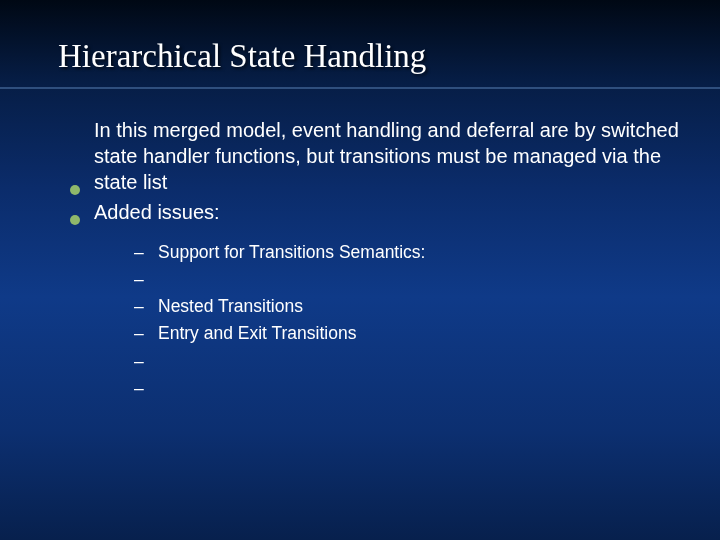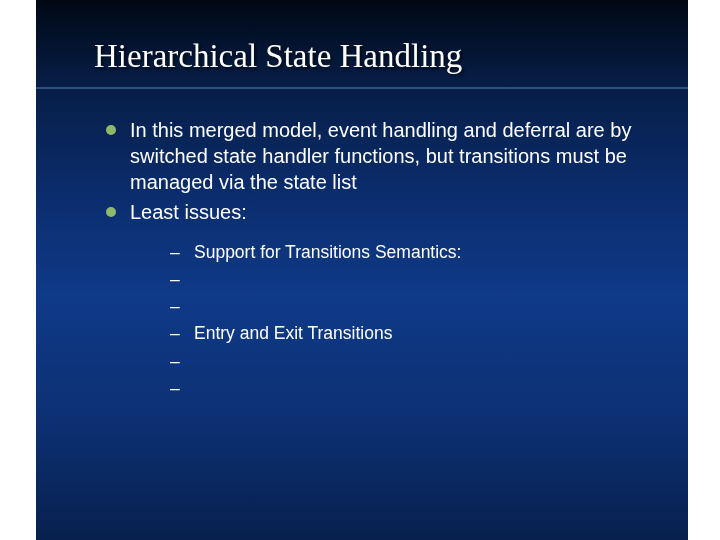--- a/index.html
+++ b/index.html
@@ -4,33 +4,32 @@
 <style>
   html, body {
     margin: 0;
     padding: 0;
     width: 720px;
     height: 540px;
     overflow: hidden;
     font-family: Arial, Helvetica, sans-serif;
   }
   .slide {
-    width: 652px;
+    width: 720px;
     height: 540px;
     background: linear-gradient(to bottom,
       #000814 0%,
       #061d45 15%,
       #0b2c6b 35%,
       #0f3a88 55%,
       #0c2f70 80%,
       #07204d 100%);
     position: relative;
     color: #ffffff;
     box-sizing: border-box;
-    margin-left: 36px;
   }
   .title {
     font-family: "Times New Roman", Times, serif;
     font-size: 33px;
     font-weight: 400;
     color: #ffffff;
     padding: 38px 0 0 58px;
     text-shadow: 2px 2px 3px rgba(0,0,0,0.6);
   }
   .underline {
@@ -39,21 +38,21 @@
     margin-top: 12px;
     width: 100%;
   }
   .body {
     padding: 28px 40px 0 70px;
     font-size: 20px;
     line-height: 1.3;
   }
   .bullet-row {
     display: flex;
-    align-items: flex-start;
+    align-items: flex-end;
     margin-bottom: 4px;
   }
   .dot {
     width: 10px;
     height: 10px;
     border-radius: 50%;
     background: #8fb86b;
     margin-top: 8px;
     margin-right: 14px;
     flex-shrink: 0;
@@ -86,33 +85,34 @@
 
   <div class="body">
 
     <div class="bullet-row">
       <div class="dot"></div>
       <div class="bullet-text">In this merged model, event handling and deferral are by switched state handler functions, but transitions must be managed via the state list</div>
     </div>
 
     <div class="bullet-row">
       <div class="dot"></div>
-      <div class="bullet-text">Least issues:</div>
+      <div class="bullet-text">Added issues:</div>
     </div>
 
     <div class="sublist">
       <div class="sub-row">
         <div class="dash">–</div>
         <div>Support for Transitions Semantics:</div>
       </div>
       <div class="sub-row">
         <div class="dash">–</div>
       </div>
       <div class="sub-row">
         <div class="dash">–</div>
+        <div>Nested Transitions</div>
       </div>
       <div class="sub-row">
         <div class="dash">–</div>
         <div>Entry and Exit Transitions</div>
       </div>
       <div class="sub-row">
         <div class="dash">–</div>
       </div>
       <div class="sub-row">
         <div class="dash">–</div>

